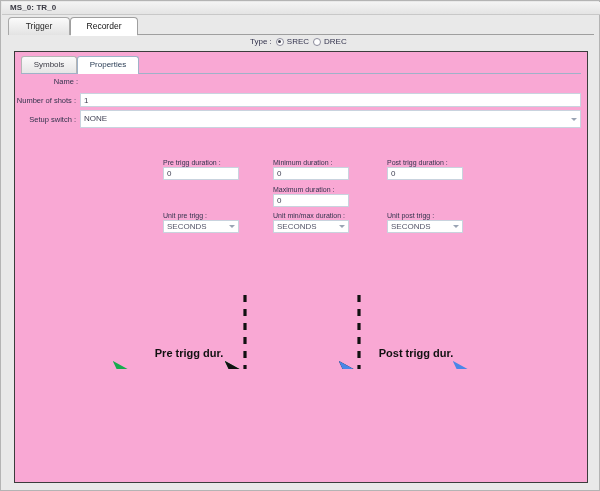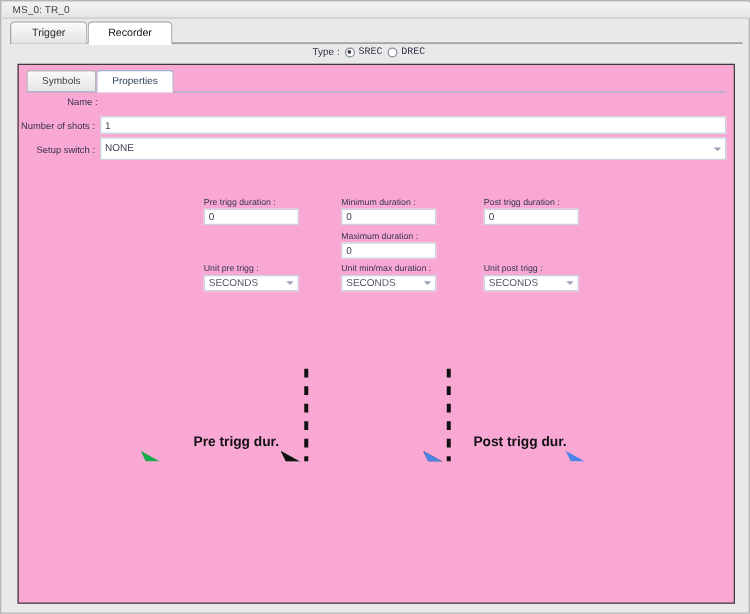--- a/index.html
+++ b/index.html
@@ -30,21 +30,21 @@
     left: 1px; top: 1px;
     width: 598px; height: 13px;
     background: linear-gradient(to bottom, #f4f4f4 0%, #e4e4e4 100%);
     border-bottom: 1px solid #c8c8c8;
     box-sizing: border-box;
   }
   .titlebar-text {
     position: absolute;
     left: 8px; top: 1px;
     font-size: 8px;
-    font-weight: normal;
+    font-weight: bold;
     color: #3a3a44;
     letter-spacing: 0.1px;
     white-space: nowrap;
   }
 
   
   .outer-tabstrip {
     position: absolute;
     left: 7px; top: 15px;
     width: 586px; height: 19px;
@@ -123,21 +123,21 @@
     position: relative;
   }
   .radio.checked::after {
     content: "";
     position: absolute;
     left: 1.5px; top: 1.5px;
     width: 3px; height: 3px;
     border-radius: 50%;
     background: #40404f;
   }
-  .radio-label { color: #33334d; font-family: Liberation Mono, monospace; }
+  .radio-label { color: #33334d; }
 
   
   .panel {
     position: absolute;
     left: 13px; top: 50px;
     width: 574px; height: 432px;
     background: #f9a8d4;
     box-sizing: border-box;
     border: 1px solid #3c3c3c;
   }

